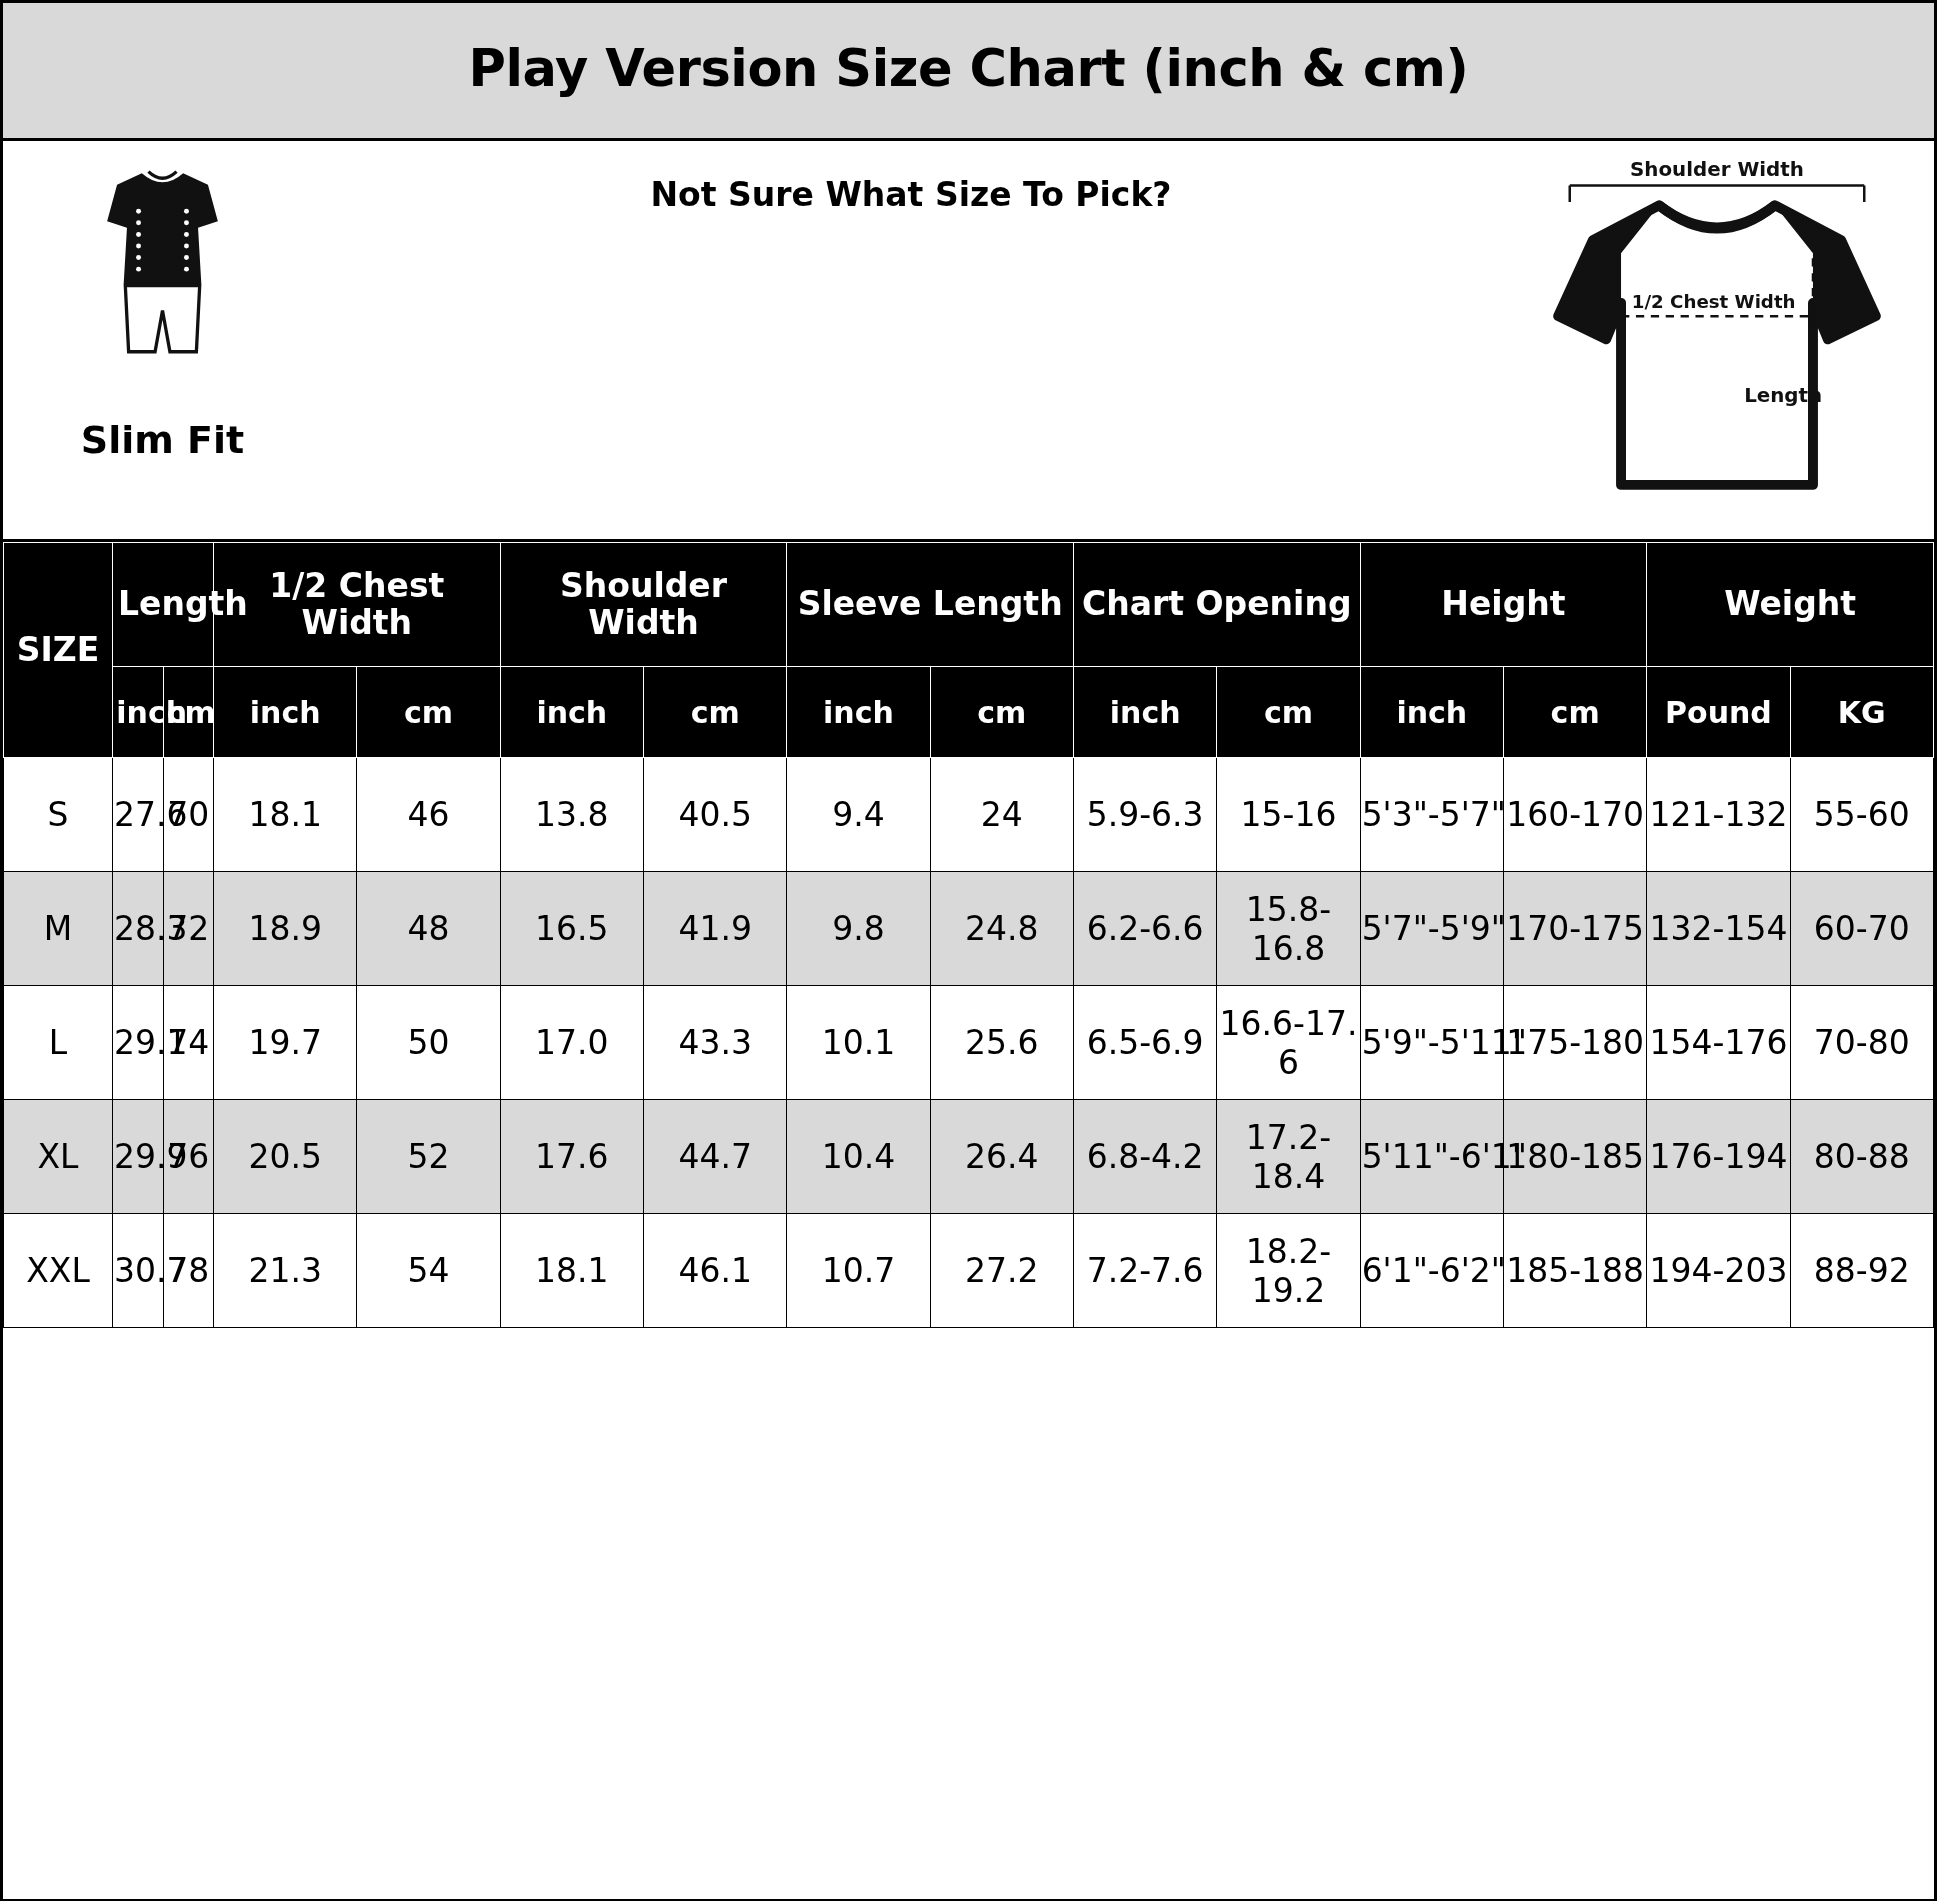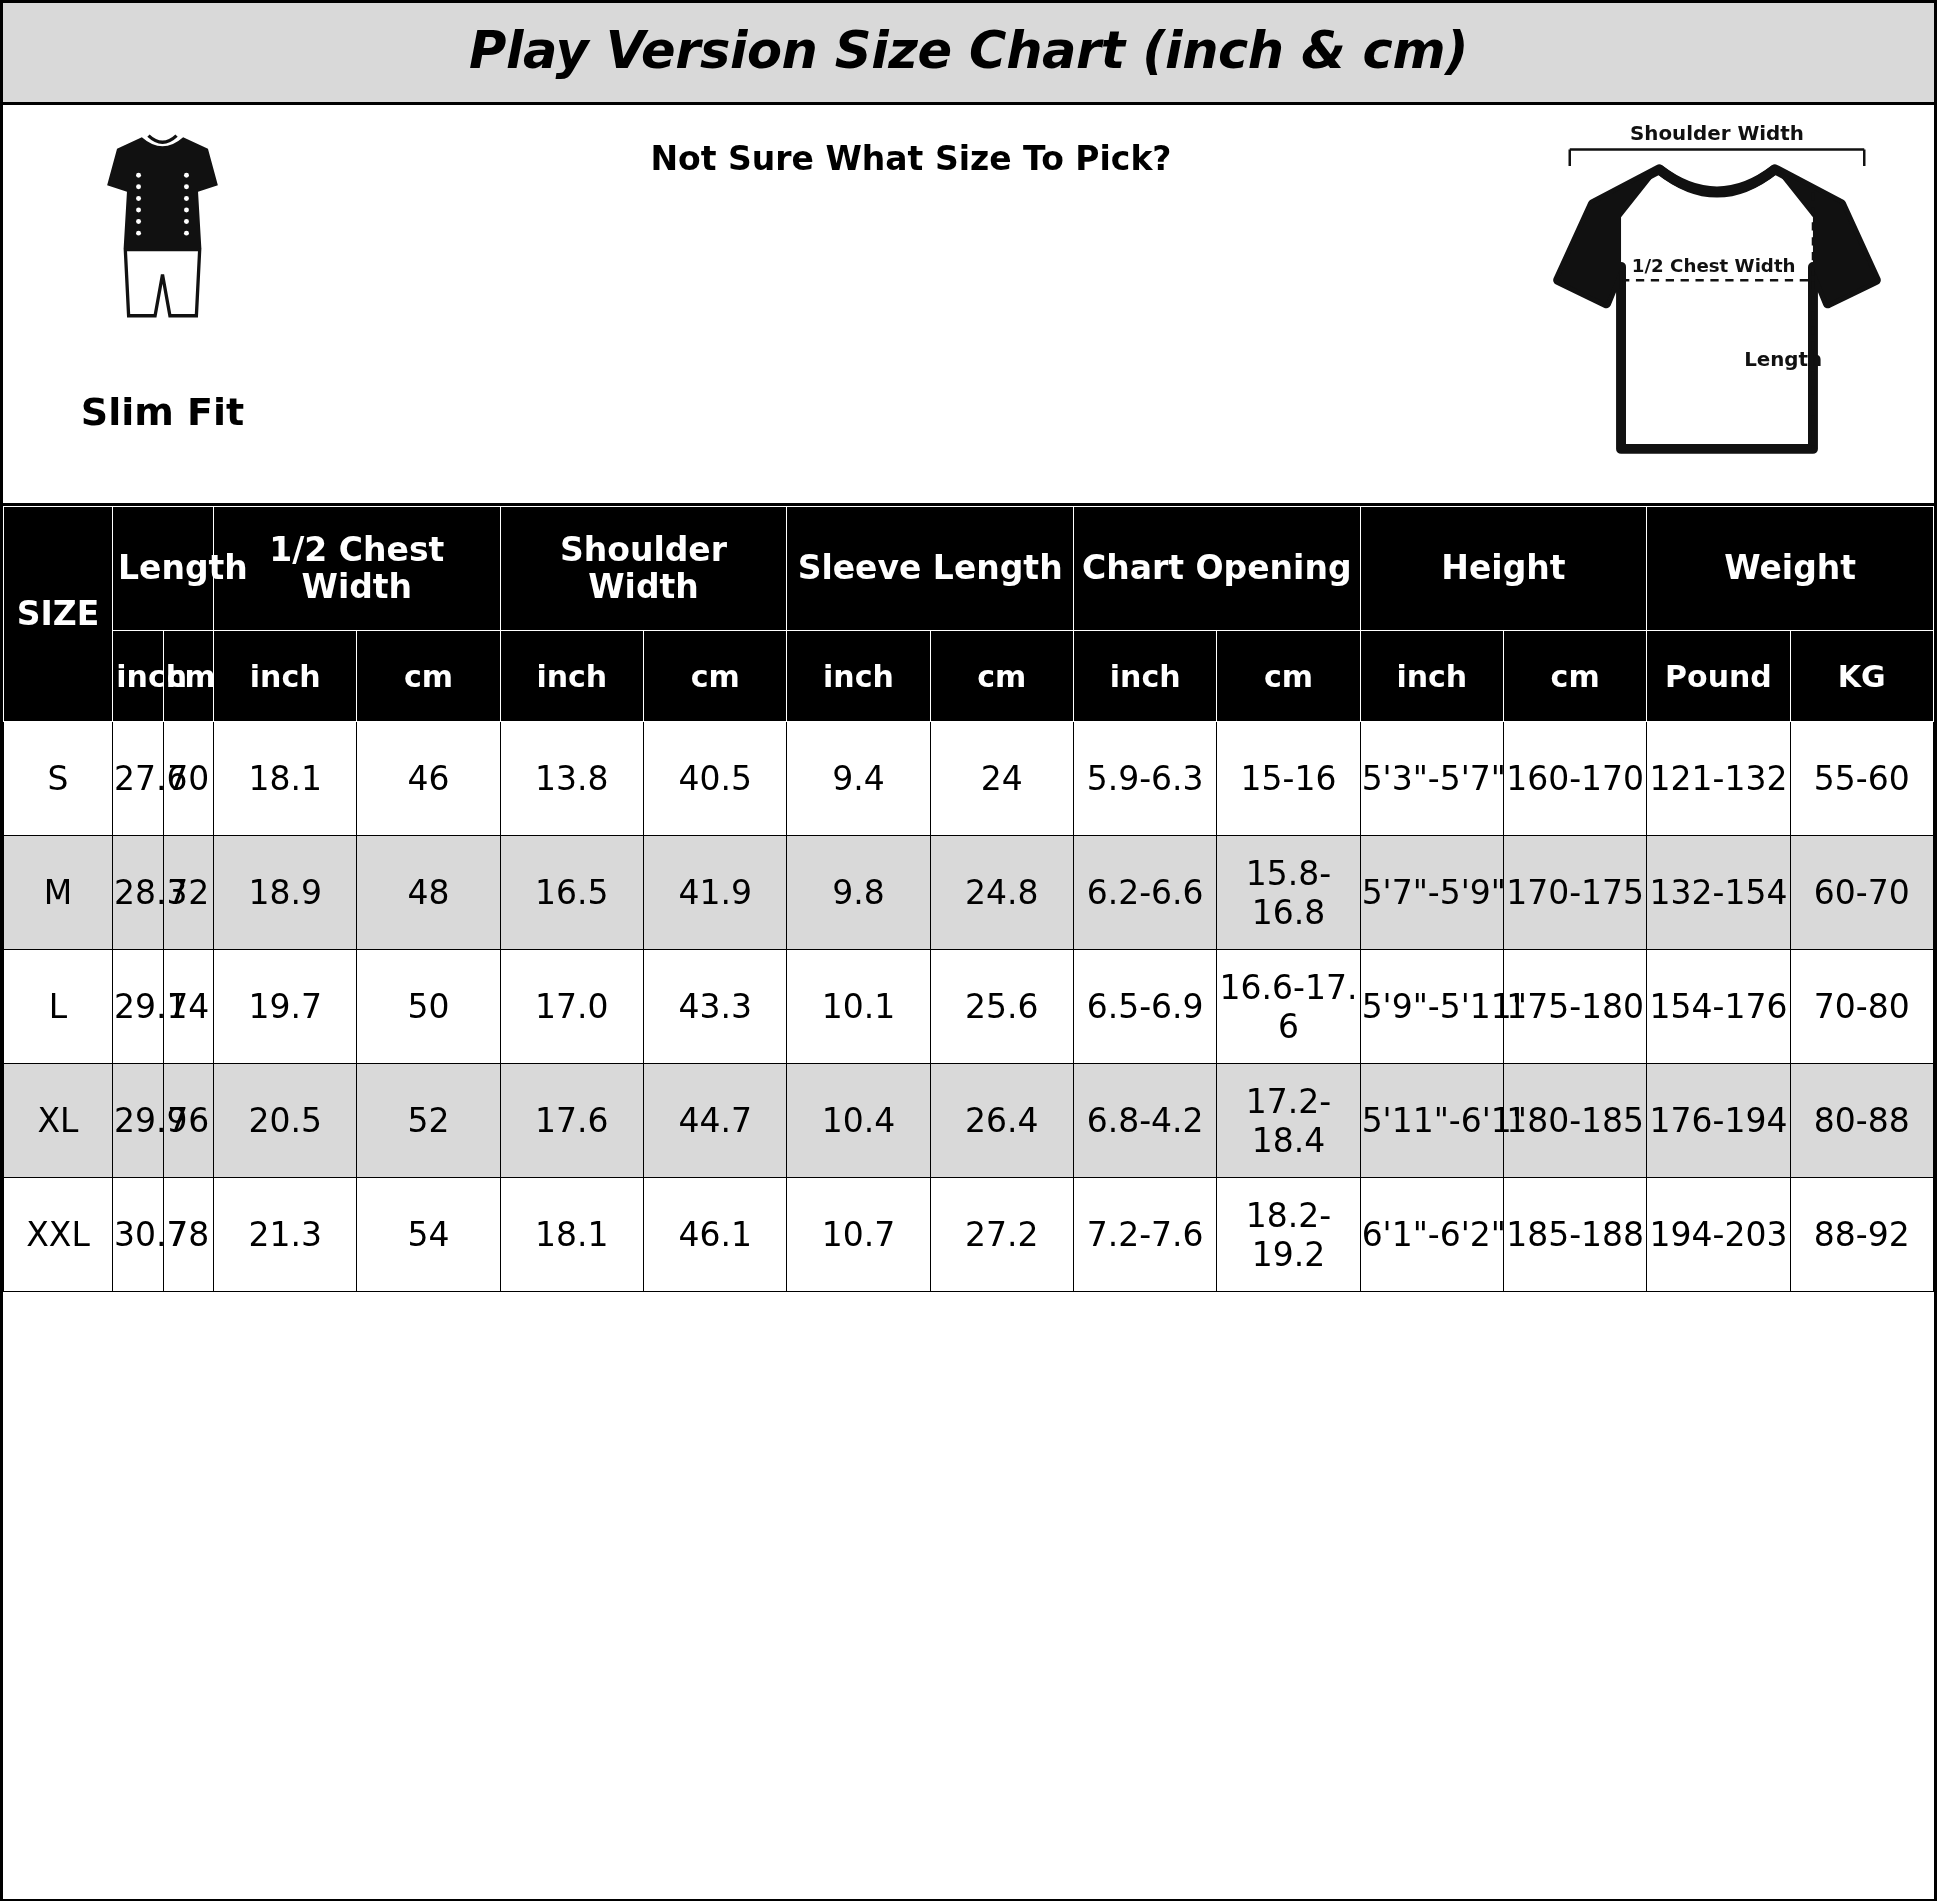--- a/index.html
+++ b/index.html
@@ -21,25 +21,24 @@
     flex-direction: column;
   }
   
   .title-bar {
     background: #d9d9d9;
     border-bottom: 3.3px solid #000;
     text-align: center;
     padding: 18px 8.3px 21.5px 8.3px;
   }
   .title-bar h1 {
-    margin: 0;
+    margin: 18px;
     font-size: 51px;
     font-weight: bold;
     letter-spacing: -0.4px;
-    font-style: italic;
   }
   
   .notice {
     color: #e00000;
     font-weight: bold;
     font-size: 35px;
     line-height: 1.35;
     text-align: center;
     padding: 21.5px 23px 8.3px 23px;
   }
@@ -55,21 +54,20 @@
     justify-content: space-between;
     padding: 8.3px 23px 21.5px 23px;
     border-bottom: 3.3px solid #000;
   }
   .fit-col {
     width: 273px;
     display: flex;
     flex-direction: column;
     align-items: center;
     padding-top: 11.6px;
-    gap: 8px;
   }
   .fit-label {
     font-size: 38px;
     font-weight: bold;
     margin-top: 10px;
   }
   .advice {
     flex: 1;
     text-align: center;
     font-size: 33px;

